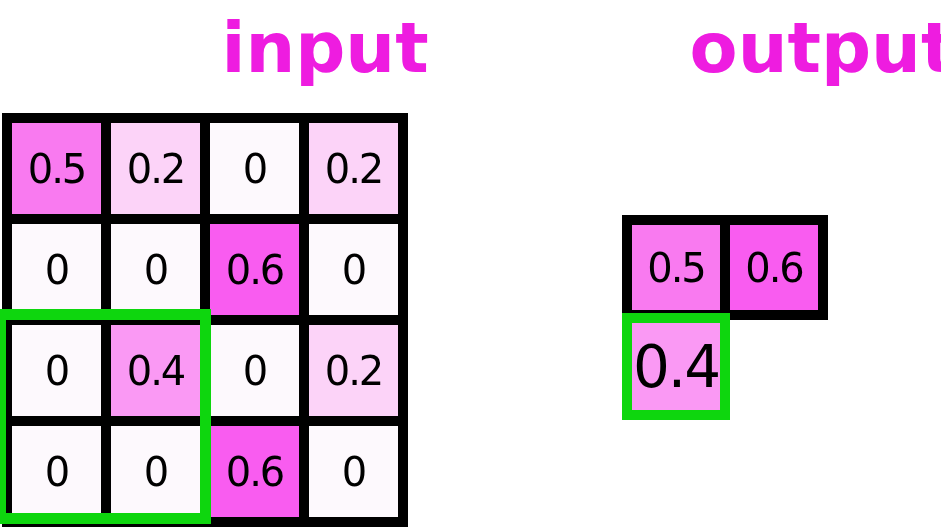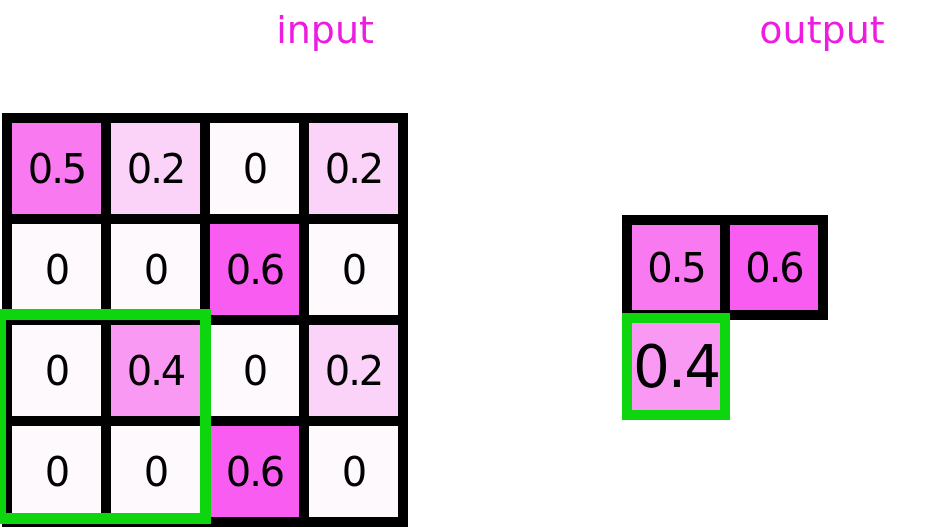--- a/index.html
+++ b/index.html
@@ -13,23 +13,24 @@
     width: 941px;
     height: 530px;
     background: #ffffff;
     overflow: hidden;
   }
   .title {
     position: absolute;
     top: 10px;
     transform: translateX(-50%);
     color: var(--title-color, #ee1ce0);
-    font-size: 38px;
+    font-size: 70px;
     line-height: 1.1;
     white-space: nowrap;
+    font-weight: bold;
   }
   #title-input  { left: 325px; }
   #title-output { left: 822px; }
 
   
   .input-area {
     position: absolute;
     left: 2px;
     top: 113px;
   }

